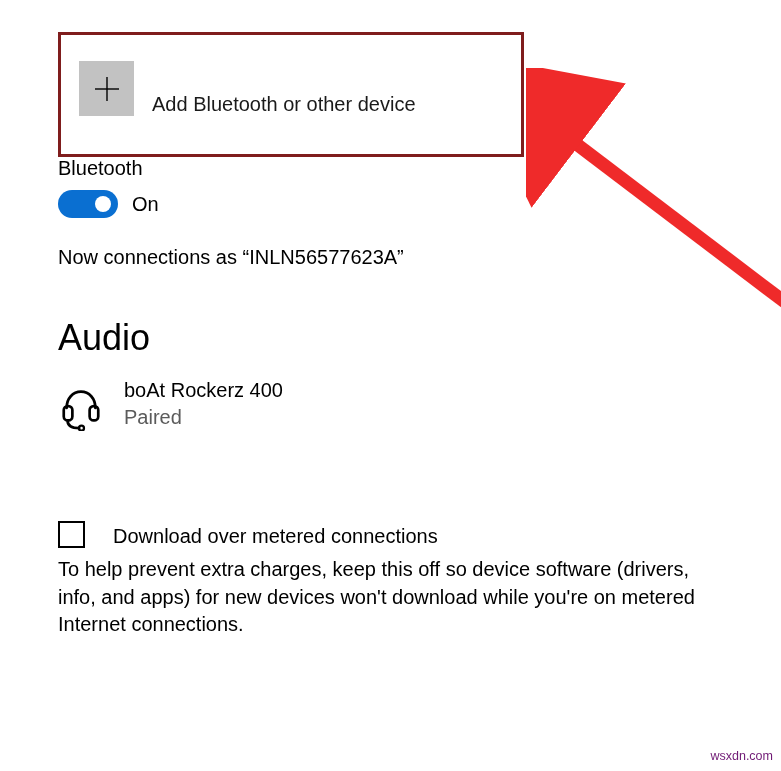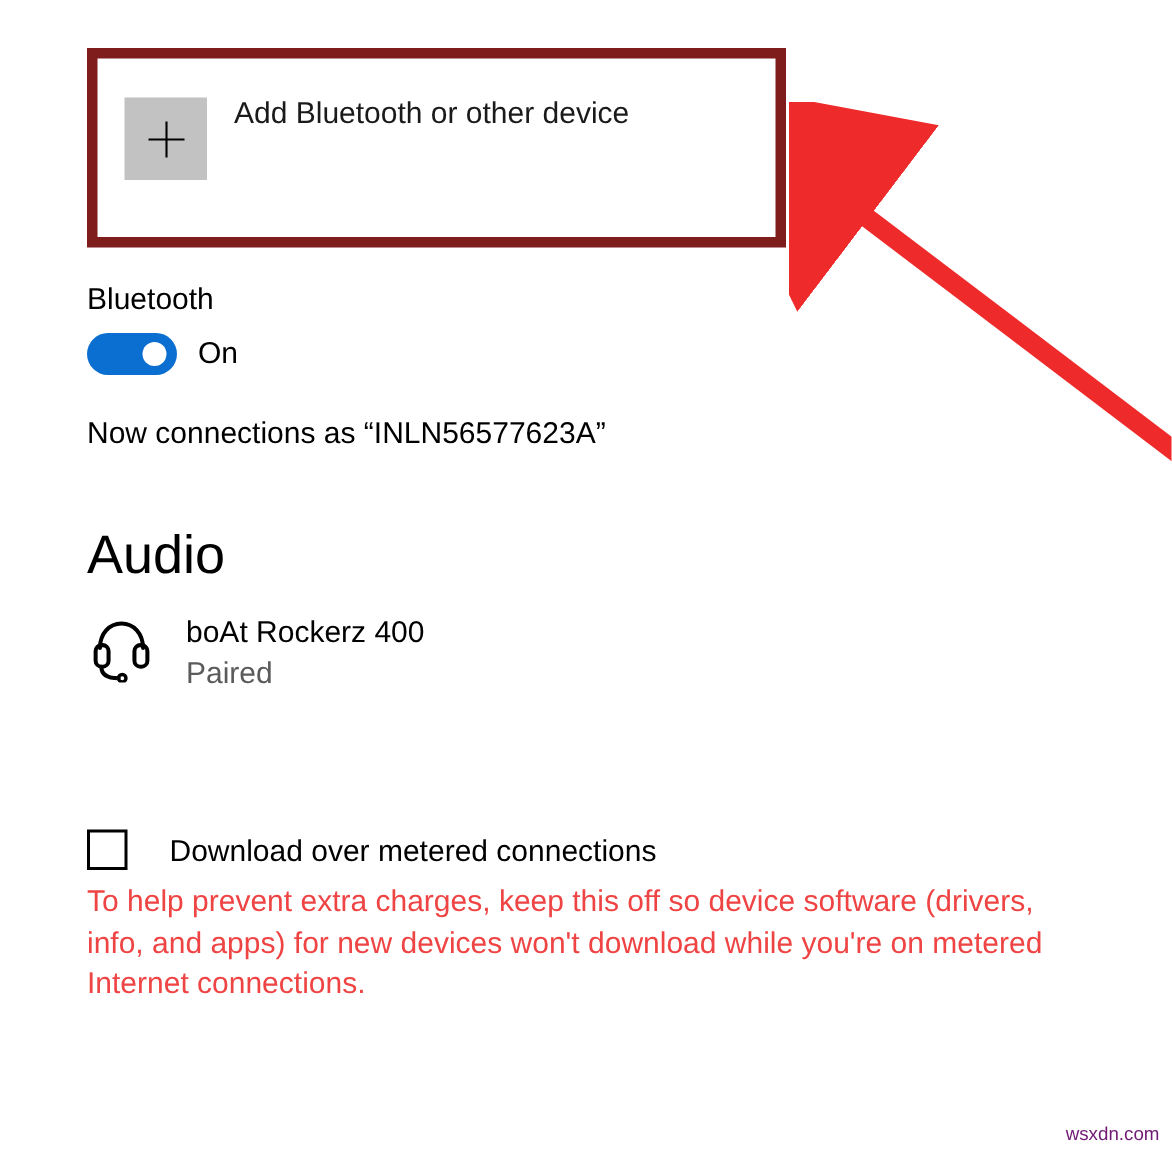--- a/index.html
+++ b/index.html
@@ -14,25 +14,25 @@
     .container {
       padding: 32px 58px 0 58px;
     }
     .page-title {
       font-size: 38px;
       font-weight: 400;
       margin-bottom: 14px;
       letter-spacing: -0.2px;
     }
     .add-device-box {
-      border: 7px solid #7f1d1d;
+      border: 3px solid #7f1d1d;
       padding: 26px 18px 38px 18px;
       width: 466px;
       display: flex;
-      align-items: flex-start;
+      align-items: flex-end;
       gap: 18px;
       cursor: pointer;
       position: relative;
     }
     .plus-square {
       width: 55px;
       height: 55px;
       background: #c2c2c2;
       display: flex;
       align-items: center;
@@ -43,52 +43,52 @@
     .add-device-label {
       font-size: 20px;
       color: #1a1a1a;
     }
     .arrow-annotation {
       position: absolute;
       left: 468px;
       top: 36px;
       pointer-events: none;
     }
-    .bt-section { margin-top: 24px; }
+    .bt-section { }
     .bt-label { font-size: 20px; margin-bottom: 10px; }
     .toggle-row { display: flex; align-items: center; gap: 14px; margin-bottom: 28px; }
     .toggle {
       width: 60px; height: 28px; border-radius: 14px;
       background: #0a6fd1; position: relative; cursor: pointer;
     }
     .toggle-knob {
       width: 16px; height: 16px; border-radius: 50%;
       background: #fff; position: absolute; top: 6px; right: 7px;
     }
     .toggle-text { font-size: 20px; }
     .discoverable { font-size: 20px; }
     .section-header {
       font-size: 36px; font-weight: 400; margin-top: 48px; margin-bottom: 14px;
     }
     .device-row {
-      display: flex; align-items: flex-start; gap: 20px; cursor: pointer;
+      display: flex; align-items: flex-end; gap: 20px; cursor: pointer;
       padding: 4px 0;
     }
     .headset-icon { width: 46px; height: 46px; flex-shrink: 0; }
     .device-info .device-name { font-size: 20px; line-height: 1.35; }
     .device-info .device-status { font-size: 20px; color: #5b5b5b; line-height: 1.35; }
     .checkbox-row {
       display: flex; align-items: flex-end; gap: 28px; margin-top: 86px;
     }
     .checkbox {
       width: 27px; height: 27px; border: 2.6px solid #000; cursor: pointer; flex-shrink: 0;
     }
     .checkbox-label { font-size: 20px; }
     .metered-desc {
-      font-size: 20px; color: #ef4444; margin-top: 8px; line-height: 1.38;
+      font-size: 20px; color: #000000; margin-top: 8px; line-height: 1.38;
       max-width: 640px;
     }
     .watermark {
       position: absolute; bottom: 8px; right: 8px;
       font-size: 12.5px; color: #701a75; font-family: Arial, sans-serif;
     }
   </style>
 </head>
 <body>
 

